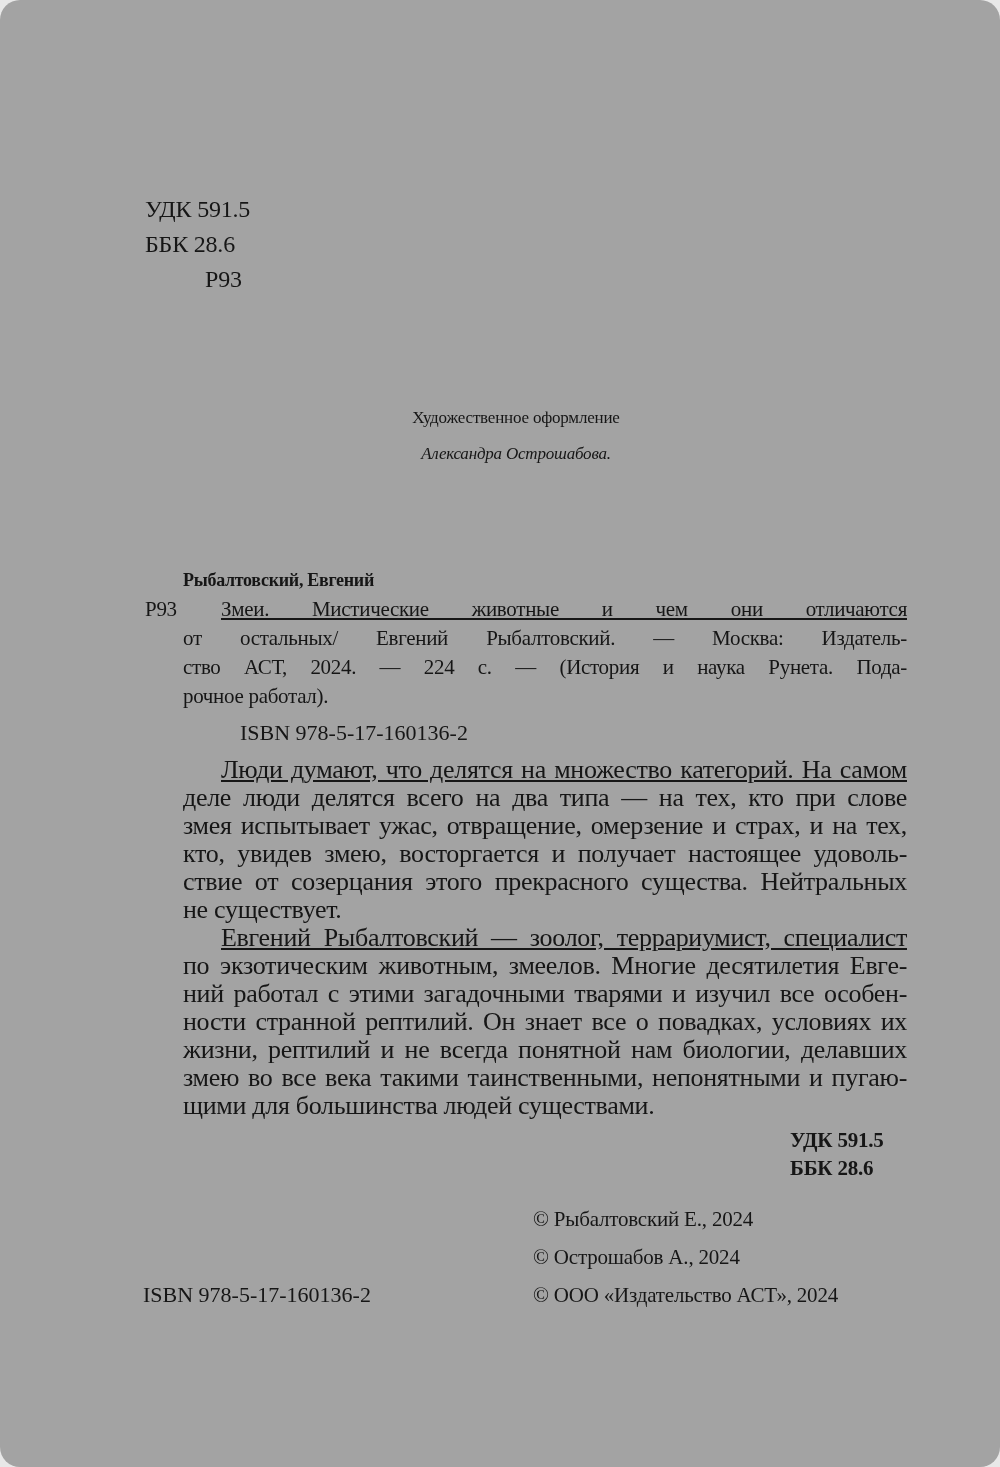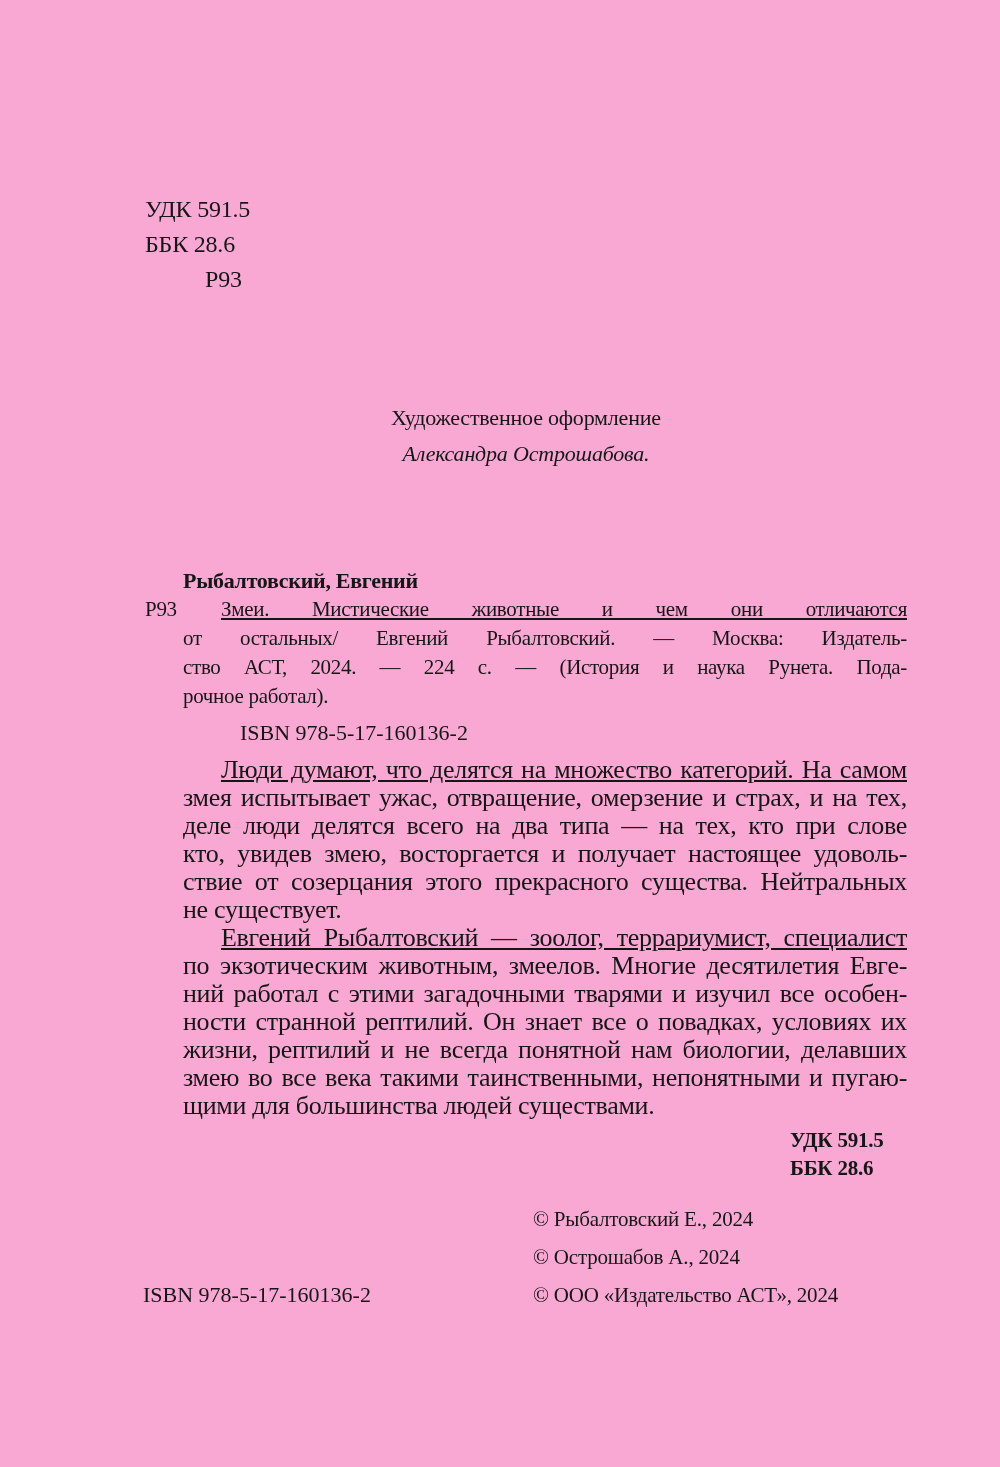--- a/index.html
+++ b/index.html
@@ -5,47 +5,48 @@
   html, body {
     margin: 0;
     padding: 0;
     background: #e8e8e8;
   }
   #page {
     position: relative;
     width: 1000px;
     height: 1467px;
     margin: 0 auto;
-    background: #f9a8d4;
+    background: #a3a3a3;
     color: #161616;
     font-family: "Liberation Serif", "DejaVu Serif", serif;
     overflow: hidden;
+    border-radius: 20px;
   }
 
   
   .top-codes {
     position: absolute;
     left: 145px;
     top: 192px;
     font-size: 24px;
     line-height: 35px;
     letter-spacing: -0.2px;
   }
   .top-codes .author-sign {
     padding-left: 60px;
   }
 
   
   .credit {
     position: absolute;
-    left: 145px;
+    left: 135px;
     top: 400px;
     width: 762px;
     text-align: center;
-    font-size: 22px;
+    font-size: 17px;
     line-height: 36px;
     letter-spacing: -0.2px;
   }
   .credit .designer {
     font-style: italic;
   }
 
   
   .card {
     position: absolute;
@@ -59,21 +60,21 @@
     left: 0;
     top: 29px;
     font-size: 21px;
     line-height: 29px;
   }
   .card .card-content {
     margin-left: 38px;
   }
   .author-heading {
     font-weight: bold;
-    font-size: 22px;
+    font-size: 18px;
     line-height: 29px;
   }
   .desc {
     font-size: 21px;
     line-height: 29px;
   }
   .annotation {
     font-size: 26px;
     line-height: 28px;
   }
@@ -148,22 +149,22 @@
       <div class="author-heading">Рыбалтовский, Евгений</div>
       <div class="desc justify-lines indent-first">
           <div>Змеи. Мистические животные и чем они отличаются</div>
           <div>от остальных/ Евгений Рыбалтовский. — Москва: Издатель-</div>
           <div>ство АСТ, 2024. — 224 с. — (История и наука Рунета. Пода-</div>
           <div>рочное работал).</div>
         </div>
       <div class="isbn-top">ISBN 978-5-17-160136-2</div>
       <div class="annotation justify-lines indent-first">
           <div>Люди думают, что делятся на множество категорий. На самом</div>
+          <div>деле люди делятся всего на два типа — на тех, кто при слове</div>
           <div>змея испытывает ужас, отвращение, омерзение и страх, и на тех,</div>
-          <div>деле люди делятся всего на два типа — на тех, кто при слове</div>
           <div>кто, увидев змею, восторгается и получает настоящее удоволь-</div>
           <div>ствие от созерцания этого прекрасного существа. Нейтральных</div>
           <div>не существует.</div>
         </div>
       <div class="annotation justify-lines indent-first">
           <div>Евгений Рыбалтовский — зоолог, террариумист, специалист</div>
           <div>по экзотическим животным, змеелов. Многие десятилетия Евге-</div>
           <div>ний работал с этими загадочными тварями и изучил все особен-</div>
           <div>ности странной рептилий. Он знает все о повадках, условиях их</div>
           <div>жизни, рептилий и не всегда понятной нам биологии, делавших</div>

